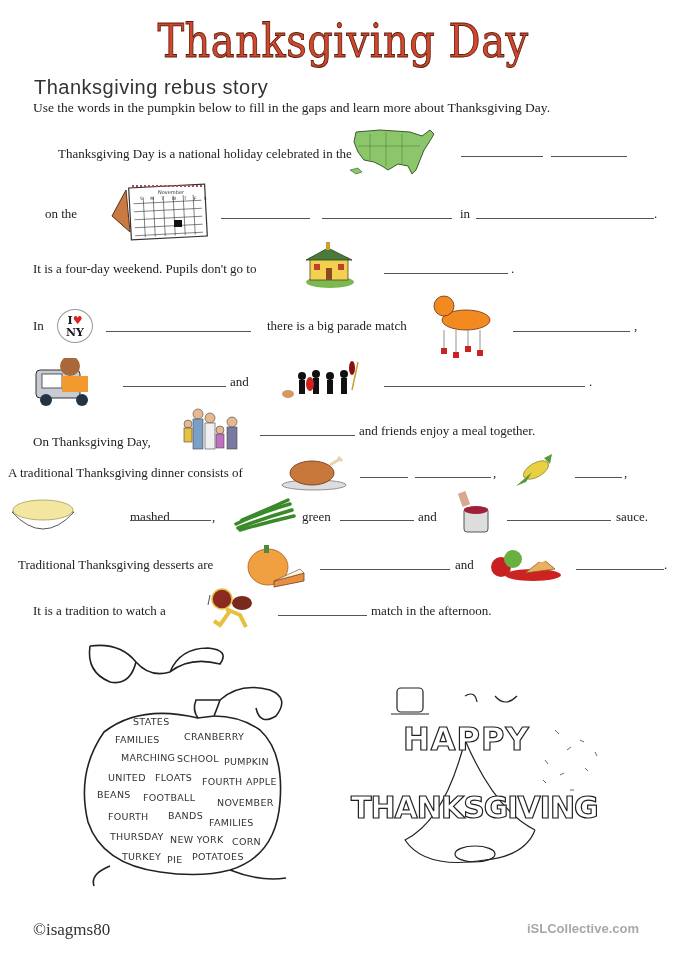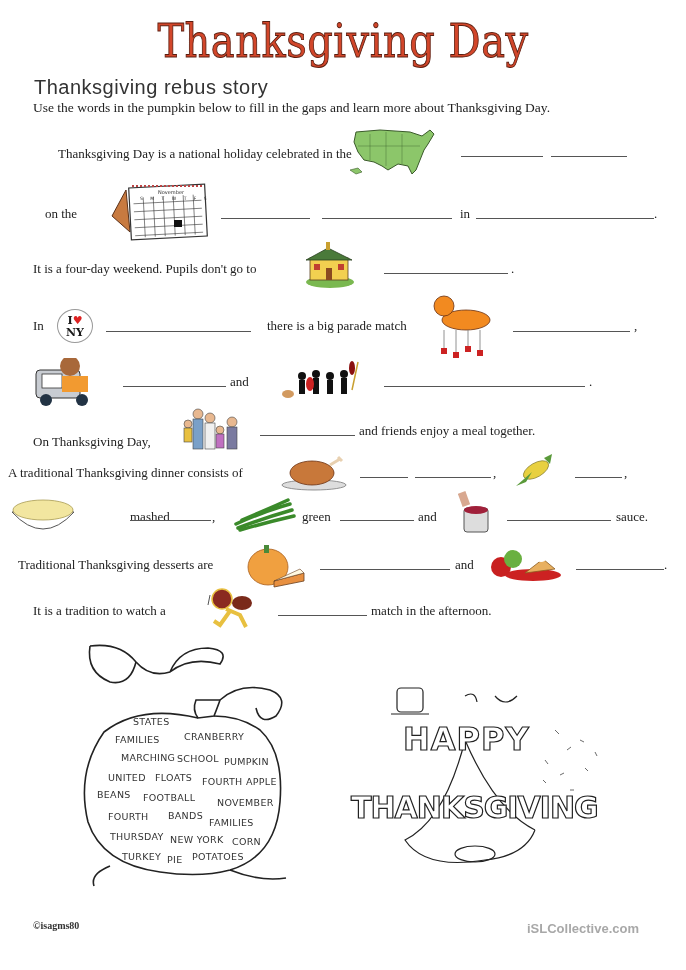--- a/index.html
+++ b/index.html
@@ -11,21 +11,21 @@
            letter-spacing: 0.5px; -webkit-text-stroke: 0.8px #5a1e10; font-weight: normal;
            transform: scaleY(1.15); }
   .subtitle { left: 34px; top: 76px; font-family: Liberation Sans, sans-serif;
               font-size: 20px; color: #333; letter-spacing: 0.5px; }
   .instr { left: 33px; top: 100px; font-size: 13.5px; color: #222; }
   .txt { font-size: 13px; color: #222; white-space: nowrap; }
   .blank { position: absolute; border-bottom: 1.3px solid #555; height: 0; }
   .pic { position: absolute; }
   .wordbank span { position: absolute; font-family: "DejaVu Sans", sans-serif;
                    font-size: 9.5px; color: #333; letter-spacing: 0.3px; }
-  .footer-l { left: 33px; top: 920px; font-size: 10px; color: #333; font-weight: bold; }
+  .footer-l { left: 33px; top: 920px; font-size: 17px; color: #333; }
   .footer-r { left: 527px; top: 921px; font-family: "Liberation Sans", sans-serif;
               font-size: 13px; color: #a8a8a8; font-weight: bold; }
 </style>
 </head>
 <body>
 
 <div class="abs title">Thanksgiving Day</div>
 <div class="abs subtitle">Thanksgiving rebus story</div>
 <div class="abs instr">Use the words in the pumpkin below to fill in the gaps and learn more about Thanksgiving Day.</div>
 

